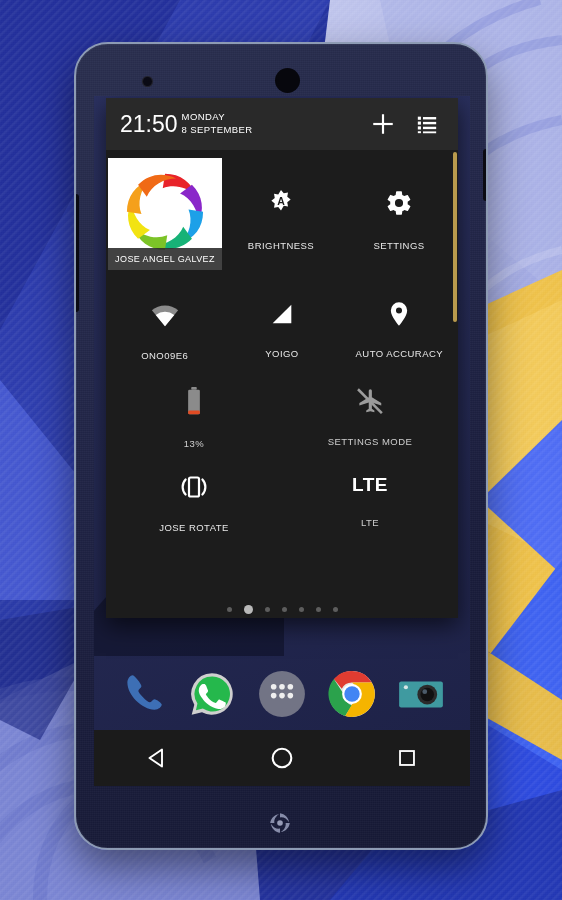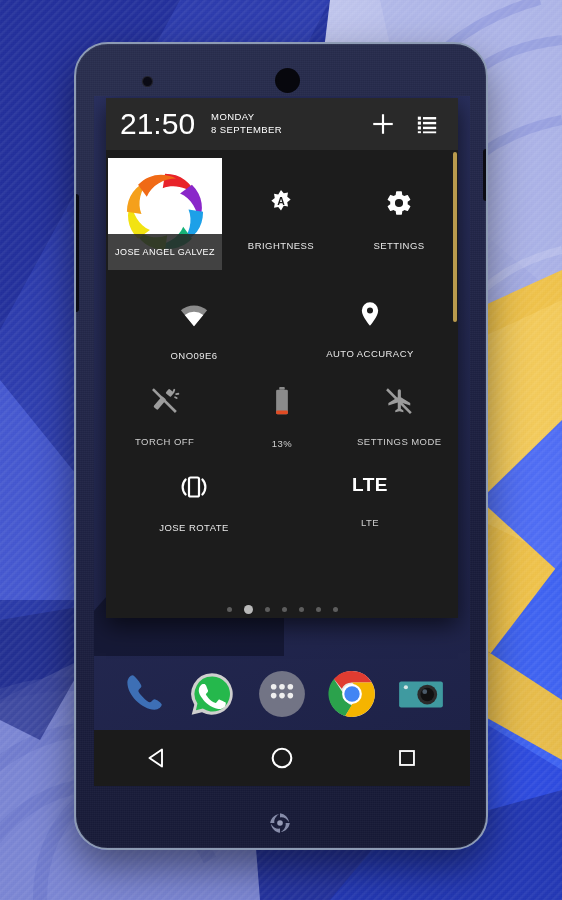--- a/index.html
+++ b/index.html
@@ -70,22 +70,22 @@
   
   #qs {
     position: absolute; left: 12px; top: 2px; width: 352px; height: 520px;
     background: #1c1c1c;
     box-shadow: 0 8px 22px rgba(0,0,0,.6);
   }
   #qs-header {
     height: 52px; background: #292929;
     display: flex; align-items: center; padding: 0 14px;
   }
-  .clock { color: #fff; font-size: 30px; font-weight: 300; letter-spacing: 0px; line-height: 1; }
-  .datewrap { margin-left: 16px; display: flex; flex-direction: column; justify-content: center; }
+  .clock { color: #fff; font-size: 23px; font-weight: 300; letter-spacing: 0px; line-height: 1; }
+  .datewrap { margin-left: 4px; display: flex; flex-direction: column; justify-content: center; }
   .date-day, .date-date { color: #fff; font-size: 9.5px; letter-spacing: .4px; line-height: 1.35; }
   .hdr-spacer { flex: 1; }
   .hdr-icon { width: 34px; height: 34px; display: flex; align-items: center; justify-content: center; cursor: pointer; }
   .hdr-icon + .hdr-icon { margin-left: 10px; }
 
   
   #tiles { padding: 6px 0 0 0; }
   .tile-row { display: flex; }
   .tile {
     flex: 1; height: 86px;
@@ -98,21 +98,21 @@
     white-space: nowrap;
   }
   .tile-label.dim { color: #cfcfcf; }
 
   
   .profile-tile {
     width: 114px; height: 112px; margin: 2px 0 0 2px; position: relative;
     background: #fff; overflow: hidden; cursor: pointer;
   }
   .profile-name {
-    position: absolute; left: 0; right: 0; bottom: 0; height: 36px;
+    position: absolute; left: 0; right: 0; bottom: 0; height: 22px;
     background: rgba(40,40,40,.88); color: #fff; font-size: 9px; letter-spacing: .4px;
     display: flex; align-items: center; justify-content: center;
   }
   .row1 { display: flex; align-items: flex-start; }
   .row1 .tile { height: 112px; padding-top: 30px; }
 
   
   #dots { position: absolute; left: 0; right: 0; bottom: 4px; display: flex; align-items: center; justify-content: center; gap: 12px; }
   .dot { width: 5px; height: 5px; border-radius: 50%; background: #5d5d5d; }
   .dot.active { width: 9px; height: 9px; background: #b9b9b9; }
@@ -306,43 +306,36 @@
                 <svg width="30" height="30" viewBox="0 0 24 24">
                   <path d="M12 21L1.5 8.2A16.4 16.4 0 0112 4.3 16.4 16.4 0 0122.5 8.2z" fill="#8b8b8b"></path>
                   <path d="M12 21L4.6 11.9A12 12 0 0112 9.4a12 12 0 017.4 2.5z" fill="#fff"></path>
                 </svg>
               </div>
               <div class="tile-label">ONO09E6</div>
             </div>
             <div class="tile">
               <div class="tile-icon">
                 <svg width="28" height="28" viewBox="0 0 24 24">
+                  <path d="M20 4v16H4z" fill="#fff"></path>
+                </svg>
+              </div>
+              <div class="tile-label">YOIGO</div>
+            </div>
+            <div class="tile">
+              <div class="tile-icon">
+                <svg width="28" height="28" viewBox="0 0 24 24">
                   <path d="M12 2a7 7 0 00-7 7c0 5.2 7 13 7 13s7-7.8 7-13a7 7 0 00-7-7zm0 9.6A2.6 2.6 0 1114.6 9 2.6 2.6 0 0112 11.6z" fill="#fff"></path>
                 </svg>
               </div>
               <div class="tile-label">AUTO ACCURACY</div>
             </div>
           </div>
 
           <div class="tile-row">
-            <div class="tile">
-              <div class="tile-icon">
-                <svg width="30" height="30" viewBox="0 0 24 24">
-                  <g fill="#9c9c9c">
-                    <rect x="13.2" y="3.2" width="5.2" height="4.6" rx="1" transform="rotate(40 15.8 5.5)"></rect>
-                    <rect x="5.6" y="8.2" width="4.4" height="11" rx="1.1" transform="rotate(40 7.8 13.7)"></rect>
-                    <rect x="18.3" y="2.2" width="1.5" height="3.6" rx=".7" transform="rotate(20 19 4)"></rect>
-                    <rect x="20.2" y="5.6" width="3.2" height="1.5" rx=".7" transform="rotate(-8 21.8 6.3)"></rect>
-                    <rect x="19.3" y="8.6" width="2.8" height="1.4" rx=".7" transform="rotate(26 20.7 9.3)"></rect>
-                    <rect x="2" y="2.2" width="2.1" height="26" transform="rotate(-45 3 3.2)"></rect>
-                  </g>
-                </svg>
-              </div>
-              <div class="tile-label dim">TORCH OFF</div>
-            </div>
             <div class="tile">
               <div class="tile-icon">
                 <svg width="28" height="32" viewBox="0 0 24 30">
                   <rect x="9.4" y="1" width="5.2" height="2.4" rx=".7" fill="#8b8b8b"></rect>
                   <rect x="6.5" y="3.4" width="11" height="23" rx="1.4" fill="#8b8b8b"></rect>
                   <rect x="6.5" y="23" width="11" height="3.4" rx="1.2" fill="#e04b23"></rect>
                 </svg>
               </div>
               <div class="tile-label dim">13%</div>
             </div>

